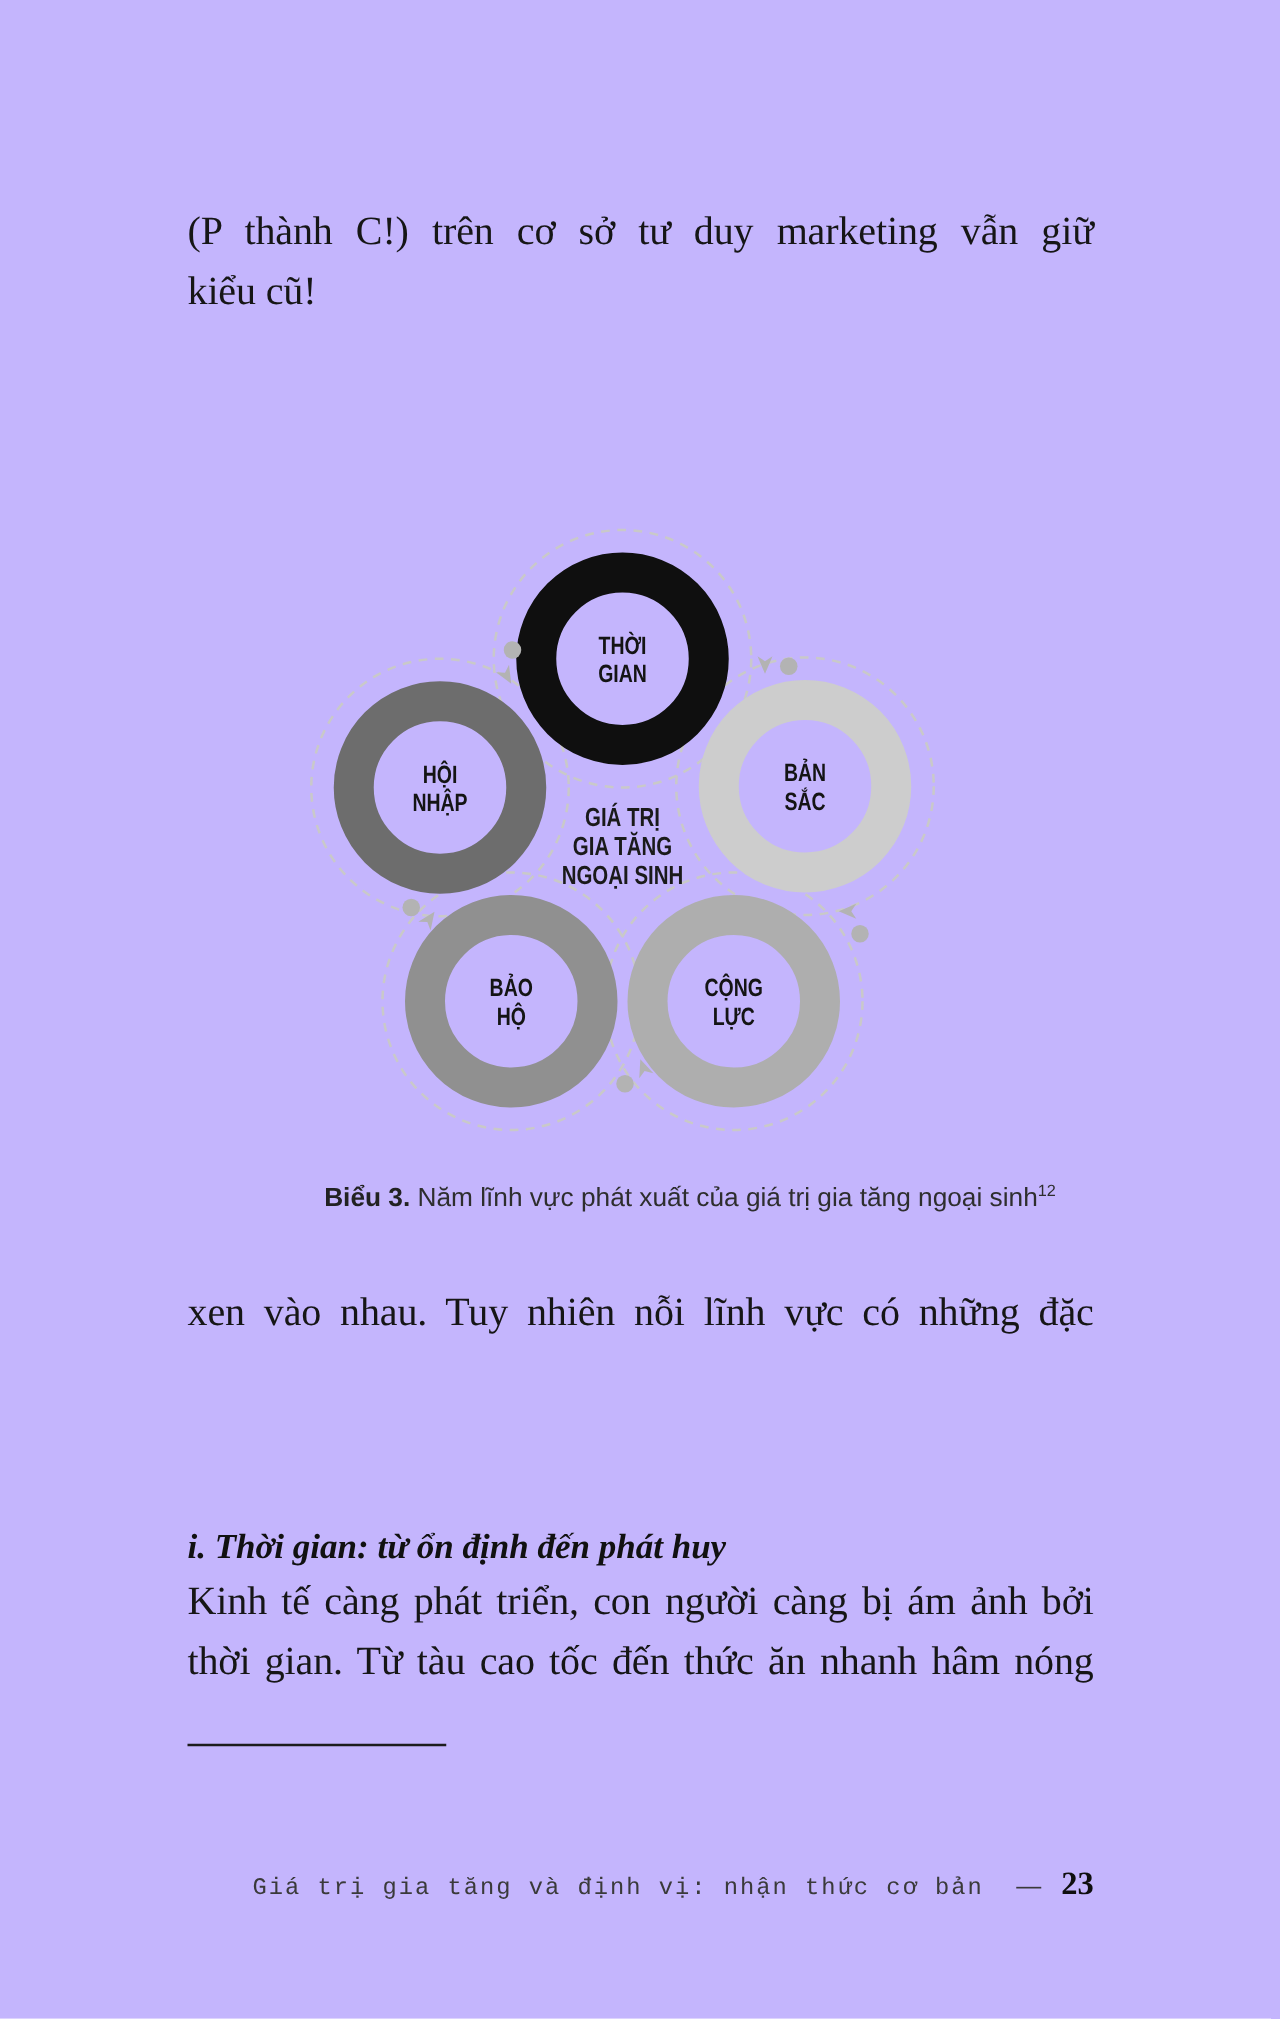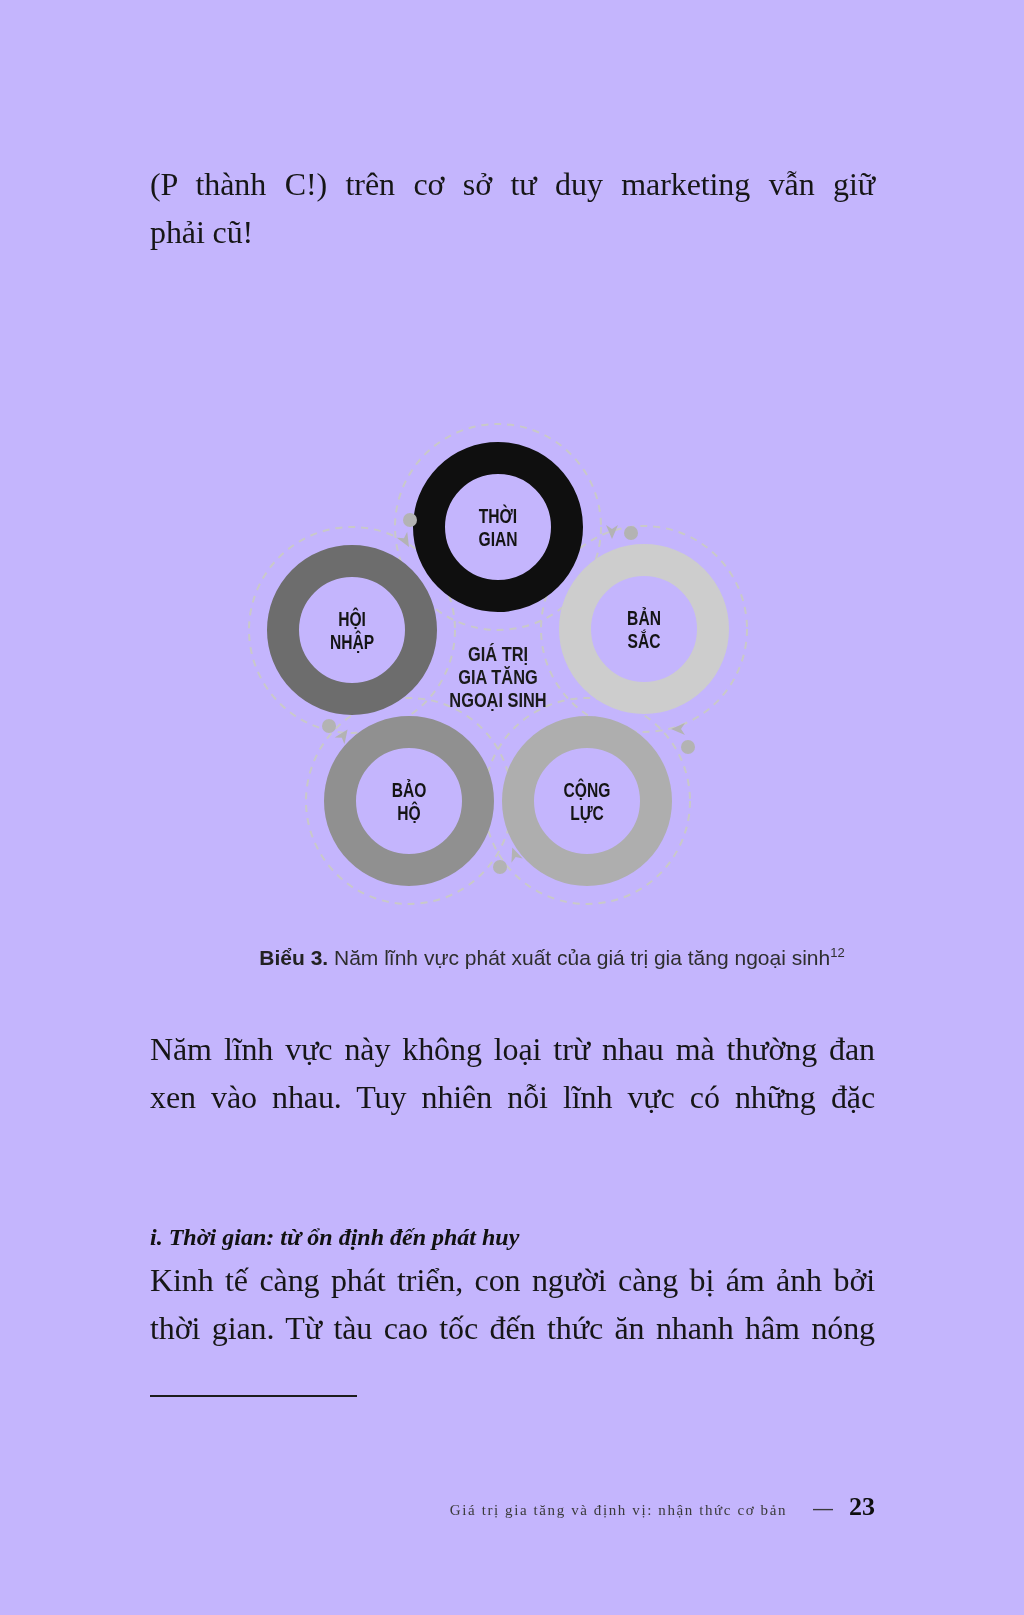--- a/index.html
+++ b/index.html
@@ -24,21 +24,21 @@
     text-align-last:justify;
     letter-spacing:-0.1px;
   }
   .bodyline.lastline{
     text-align:left;
     text-align-last:left;
   }
   .heading{
     position:absolute;
     left:150px;width:725px;
-    font-size:24px;line-height:47.5px;
+    font-size:28px;line-height:47.5px;
     font-weight:bold;font-style:italic;
     color:#111111;
   }
   .caption{
     position:absolute;
     left:0;top:939px;width:1024px;
     text-align:center;
     font-family:"Liberation Sans", sans-serif;
     font-size:21px;line-height:28px;
     color:#2e2e2e;
@@ -64,43 +64,43 @@
     font-size:21px;line-height:28px;
     color:#2f2f2f;
   }
   .footnote sup{font-size:13px;margin-right:28px;color:#444444;}
   .footer{
     position:absolute;
     left:150px;top:1492px;width:725px;
     display:flex;justify-content:flex-end;align-items:baseline;
   }
   .footer-title{
-    font-family:Liberation Serif, serif;
-    font-size:15px;letter-spacing:1.6px;
+    font-family:Liberation Mono, monospace;
+    font-size:19px;letter-spacing:1.6px;
     color:#3a3a3a;
     margin-left:47px;
   }
   .footer-dash{
     font-family:"Liberation Sans", sans-serif;
     font-size:20px;color:#3a3a3a;
     margin:0 16px 0 26px;
   }
   .footer-num{
     font-family:"Liberation Serif", serif;
     font-weight:bold;font-size:26px;color:#0f0f0f;
   }
 </style>
 </head>
 <body>
 
 <div class="page">
 
   <div class="textblock" style="top:161px">
       <div class="bodyline">(P thành C!) trên cơ sở tư duy marketing vẫn giữ</div>
-      <div class="bodyline lastline">phải cũ!</div>
+      <div class="bodyline lastline">kiểu cũ!</div>
     </div>
 
   <svg class="diagram" viewBox="0 0 510 500">
       <circle cx="253" cy="119" r="103" fill="none" stroke="#c9c9c9" stroke-width="2" stroke-dasharray="7 6"></circle>
       <circle cx="107" cy="222" r="103" fill="none" stroke="#c9c9c9" stroke-width="2" stroke-dasharray="7 6"></circle>
       <circle cx="399" cy="221" r="103" fill="none" stroke="#c9c9c9" stroke-width="2" stroke-dasharray="7 6"></circle>
       <circle cx="164" cy="393" r="103" fill="none" stroke="#c9c9c9" stroke-width="2" stroke-dasharray="7 6"></circle>
       <circle cx="342" cy="393" r="103" fill="none" stroke="#c9c9c9" stroke-width="2" stroke-dasharray="7 6"></circle>
       <circle cx="253" cy="119" r="69" fill="none" stroke="#0f0f0f" stroke-width="32"></circle>
       <circle cx="107" cy="222" r="69" fill="none" stroke="#6d6d6d" stroke-width="32"></circle>
@@ -123,21 +123,20 @@
       <text text-anchor="middle" fill="#141414" style="font:bold 20px &quot;Liberation Sans&quot;,sans-serif;" transform="translate(164 393) scale(0.78 1)"><tspan x="0" y="-4">BẢO</tspan><tspan x="0" y="19">HỘ</tspan></text>
       <text text-anchor="middle" fill="#141414" style="font:bold 20px &quot;Liberation Sans&quot;,sans-serif;" transform="translate(342 393) scale(0.78 1)"><tspan x="0" y="-4">CỘNG</tspan><tspan x="0" y="19">LỰC</tspan></text>
       <text text-anchor="middle" fill="#1a1a1a" style="font:bold 21px &quot;Liberation Sans&quot;,sans-serif;" transform="translate(253 272) scale(0.78 1)"><tspan x="0" y="-19">GIÁ TRỊ</tspan><tspan x="0" y="4">GIA TĂNG</tspan><tspan x="0" y="27">NGOẠI SINH</tspan></text>
     </svg>
 
   <div class="caption">
     <b>Biểu 3.</b><span> Năm lĩnh vực phát xuất của giá trị gia tăng ngoại sinh</span><sup>12</sup>
   </div>
 
   <div class="textblock" style="top:1026px">
-      <div class="bodyline">Năm lĩnh vực này không loại trừ nhau mà thường đan</div>
       <div class="bodyline">xen vào nhau. Tuy nhiên nỗi lĩnh vực có những đặc</div>
     </div>
 
   <div class="heading" style="top:1213.5px">i. Thời gian: từ ổn định đến phát huy</div>
 
   <div class="textblock" style="top:1257px">
       <div class="bodyline">Kinh tế càng phát triển, con người càng bị ám ảnh bởi</div>
       <div class="bodyline">thời gian. Từ tàu cao tốc đến thức ăn nhanh hâm nóng</div>
     </div>
 

